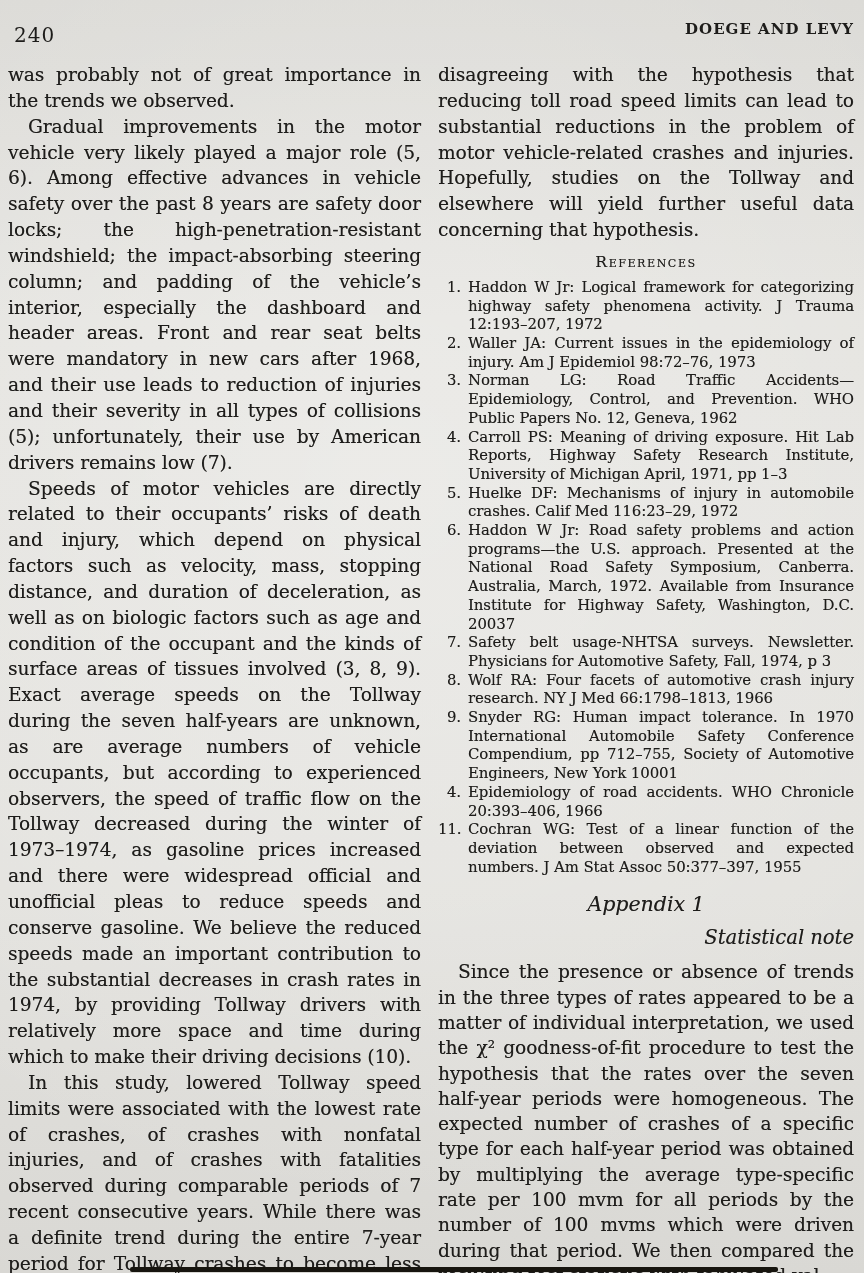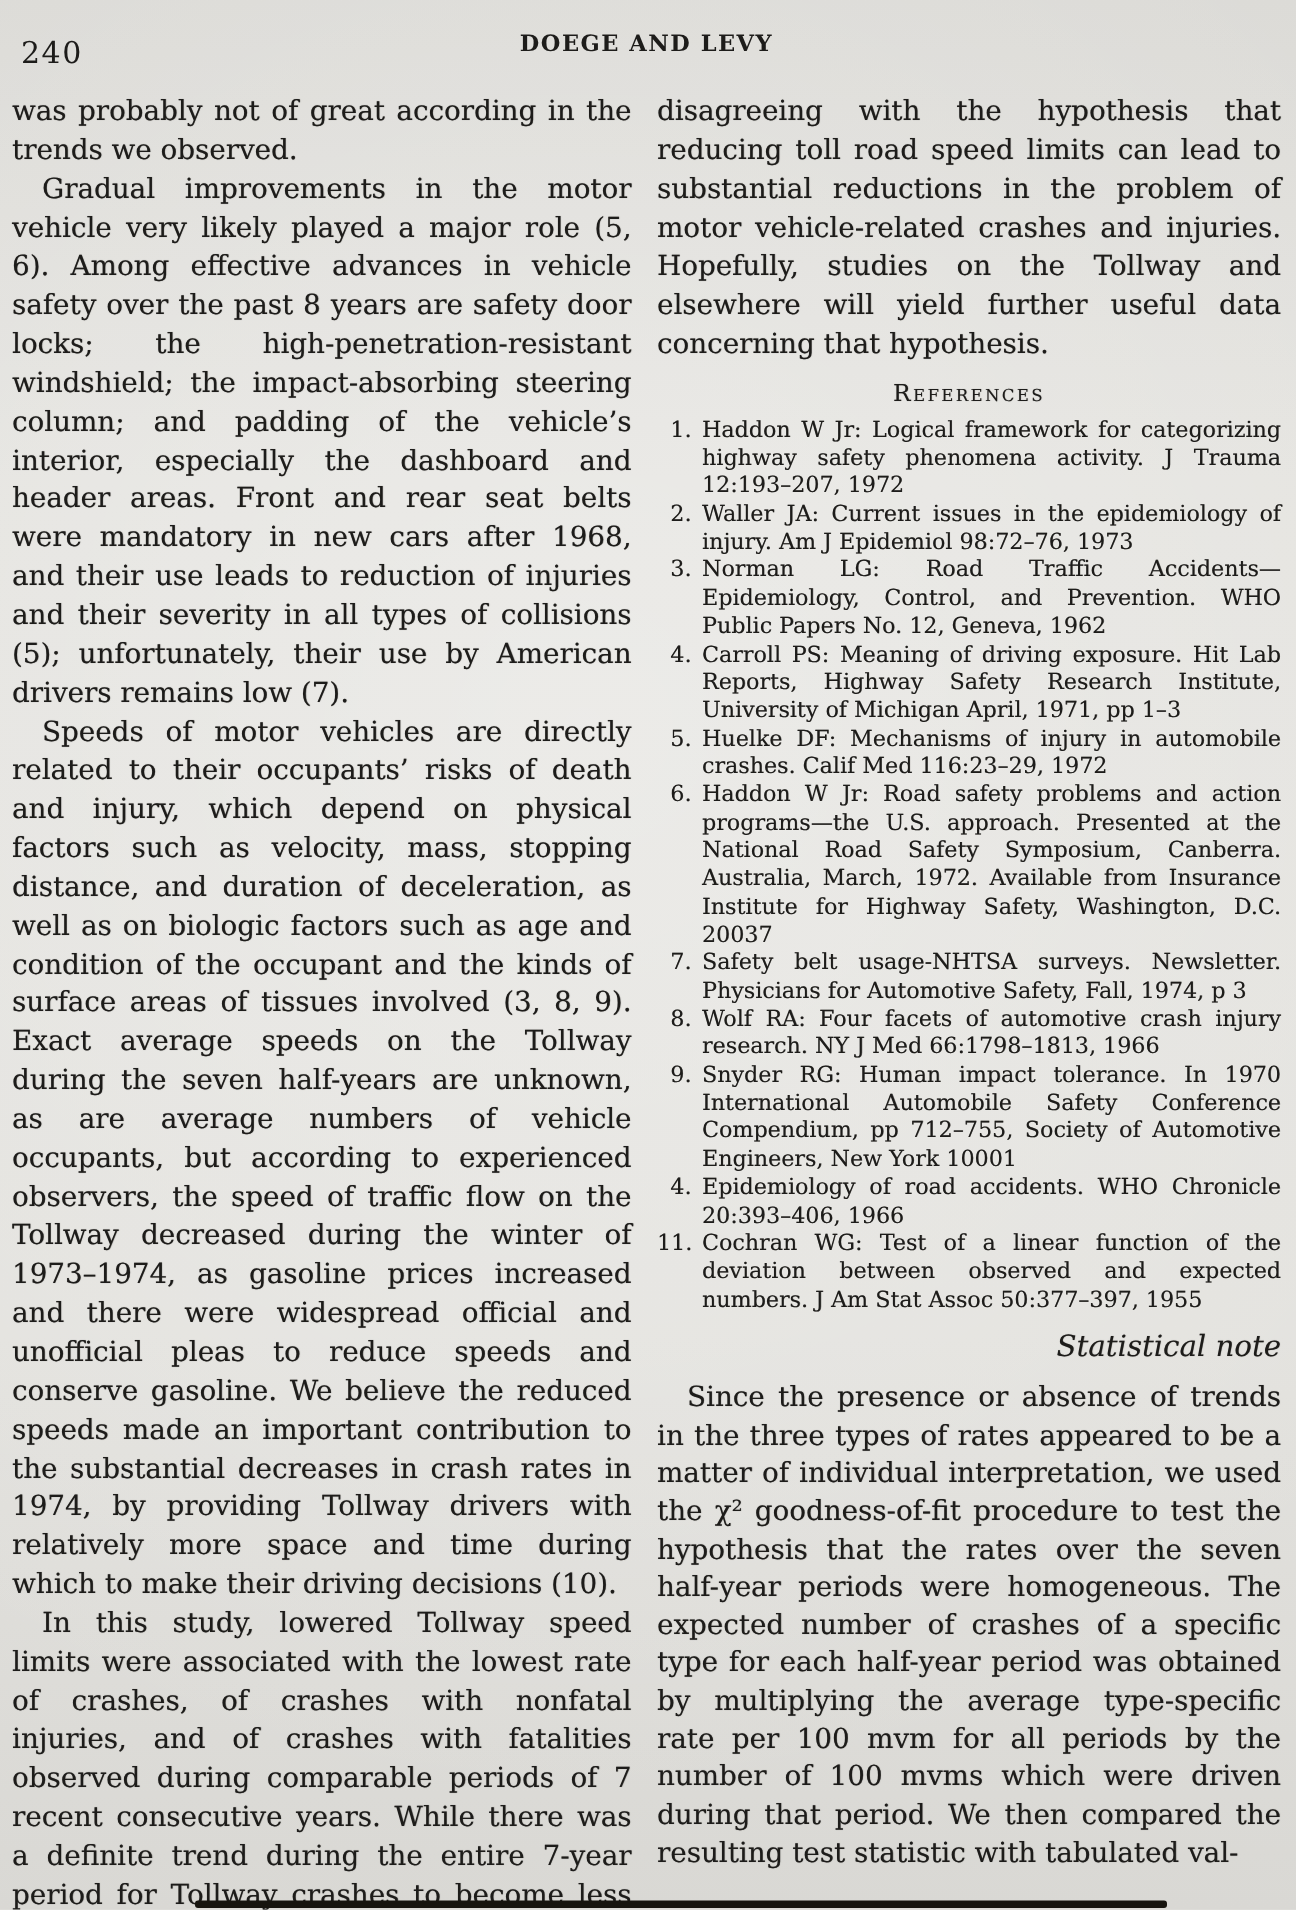--- a/index.html
+++ b/index.html
@@ -14,21 +14,21 @@
     color: #1d1c1a;
     -webkit-font-smoothing: antialiased;
   }
   .page-inner { position: absolute; inset: 0; padding: 16px 10px 0 8px; box-sizing: border-box; }
 
   
   .header { position: relative; height: 46px; }
   .page-num { position: absolute; left: 6px; top: 7px; font-size: 20px; letter-spacing: 1px; }
   .running-head {
     position: absolute; left: 0; right: 0; top: 4px;
-    text-align: center; font-size: 15px; font-weight: 700; letter-spacing: 1px;
+    text-align: right; font-size: 15px; font-weight: 700; letter-spacing: 1px;
   }
 
   
   .columns { display: flex; gap: 17px; align-items: flex-start; }
   .col-left  { width: 413px; flex: none; }
   .col-right { width: 416px; flex: none; }
 
   .bodytext {
     margin: 0;
     font-size: 18.5px; line-height: 25.85px;
@@ -79,21 +79,21 @@
 <div class="page-inner">
 
   <div class="header">
     <span class="page-num">240</span>
     <span class="running-head">DOEGE AND LEVY</span>
   </div>
 
   <div class="columns">
 
     <div class="col-left">
-      <p class="bodytext">was probably not of great according in the trends we observed.</p>
+      <p class="bodytext">was probably not of great importance in the trends we observed.</p>
       <p class="bodytext indent">Gradual improvements in the motor vehicle very likely played a major role (5, 6). Among effective advances in vehicle safety over the past 8 years are safety door locks; the high-penetration-resistant windshield; the impact-absorbing steering column; and padding of the vehicle’s interior, especially the dashboard and header areas. Front and rear seat belts were mandatory in new cars after 1968, and their use leads to reduction of injuries and their severity in all types of collisions (5); unfortunately, their use by American drivers remains low (7).</p>
       <p class="bodytext indent">Speeds of motor vehicles are directly related to their occupants’ risks of death and injury, which depend on physical factors such as velocity, mass, stopping distance, and duration of deceleration, as well as on biologic factors such as age and condition of the occupant and the kinds of surface areas of tissues involved (3, 8, 9). Exact average speeds on the Tollway during the seven half-years are unknown, as are average numbers of vehicle occupants, but according to experienced observers, the speed of traffic flow on the Tollway decreased during the winter of 1973–1974, as gasoline prices increased and there were widespread official and unofficial pleas to reduce speeds and conserve gasoline. We believe the reduced speeds made an important contribution to the substantial decreases in crash rates in 1974, by providing Tollway drivers with relatively more space and time during which to make their driving decisions (10).</p>
       <p class="bodytext indent">In this study, lowered Tollway speed limits were associated with the lowest rate of crashes, of crashes with nonfatal injuries, and of crashes with fatalities observed during comparable periods of 7 recent consecutive years. While there was a definite trend during the entire 7-year period for Tollway crashes to become less fatal, due no doubt to factors also contributory to the low fatality and injury rates observed in 1974, we found nothing in the 1974 data</p>
     </div>
 
     <div class="col-right">
       <p class="bodytext">disagreeing with the hypothesis that reducing toll road speed limits can lead to substantial reductions in the problem of motor vehicle-related crashes and injuries. Hopefully, studies on the Tollway and elsewhere will yield further useful data concerning that hypothesis.</p>
 
       <div class="refs-heading">References</div>
 
@@ -137,20 +137,21 @@
         <div class="ref-row">
           <span class="ref-num">4.</span>
           <span class="ref-text">Epidemiology of road accidents. WHO Chronicle 20:393–406, 1966</span>
         </div>
         <div class="ref-row">
           <span class="ref-num">11.</span>
           <span class="ref-text">Cochran WG: Test of a linear function of the deviation between observed and expected numbers. J Am Stat Assoc 50:377–397, 1955</span>
         </div>
       </div>
 
+      <div class="appendix-heading">Appendix 1</div>
       <div class="appendix-subheading">Statistical note</div>
       <p class="bodytext indent appendix-para">Since the presence or absence of trends in the three types of rates appeared to be a matter of individual interpretation, we used the χ² goodness-of-fit procedure to test the hypothesis that the rates over the seven half-year periods were homogeneous. The expected number of crashes of a specific type for each half-year period was obtained by multiplying the average type-specific rate per 100 mvm for all periods by the number of 100 mvms which were driven during that period. We then compared the resulting test statistic with tabulated val-</p>
     </div>
 
   </div>
 
   <div class="bottom-bar"></div>
 </div>
 
 </body></html>

